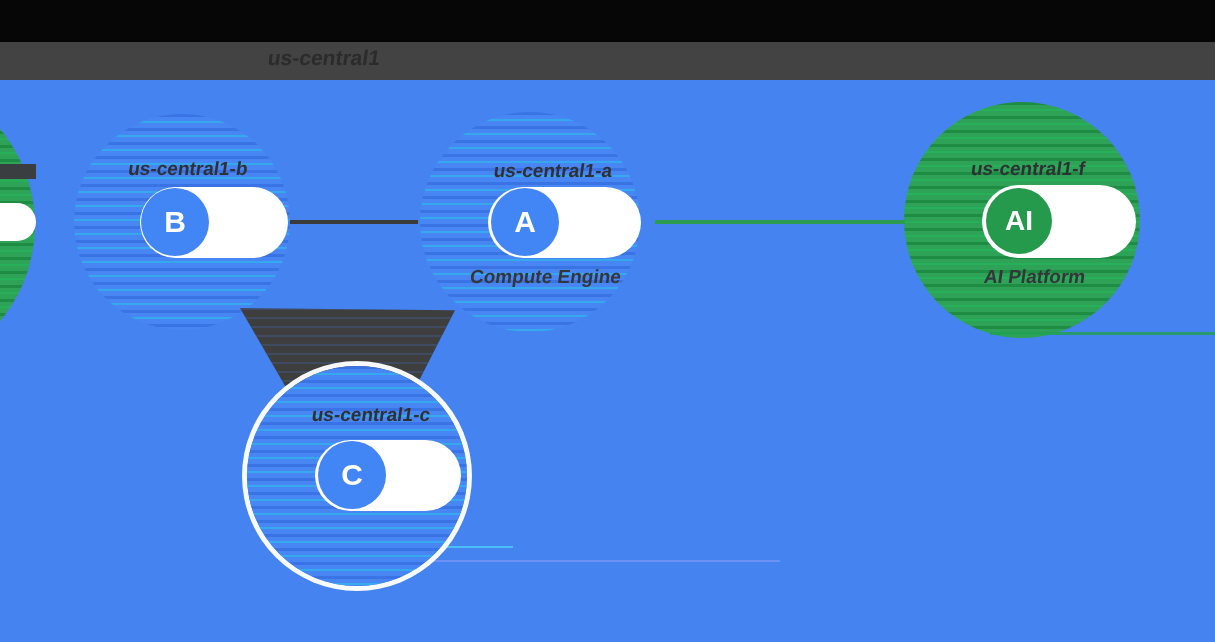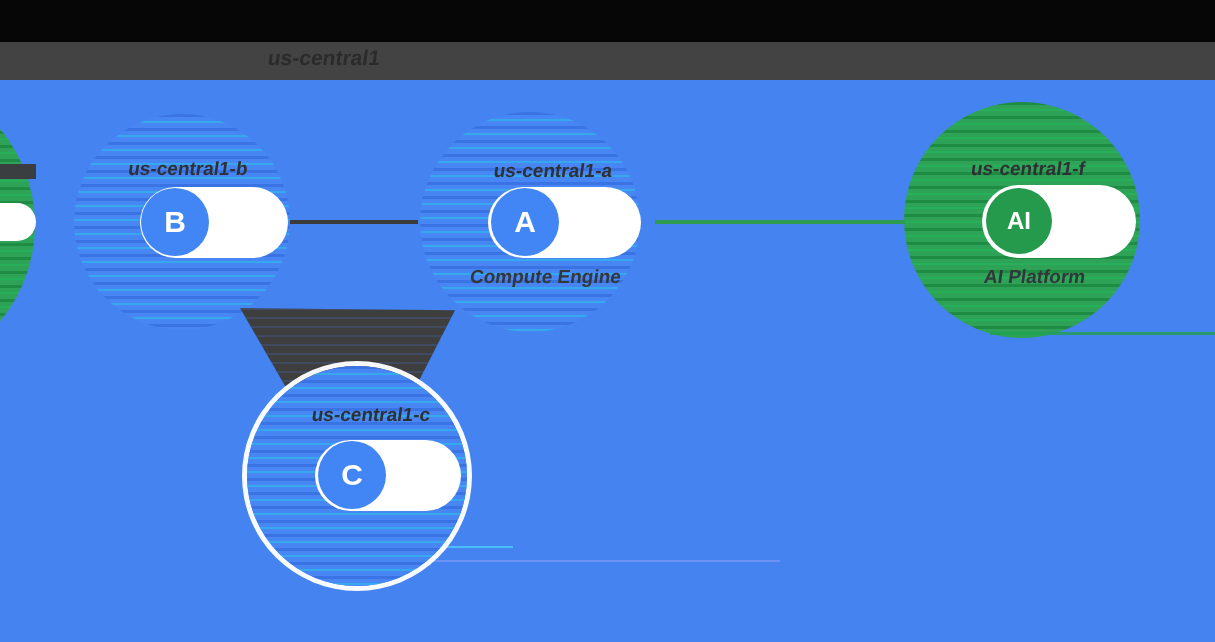--- a/index.html
+++ b/index.html
@@ -85,21 +85,21 @@
   <div class="link" style="left:655px;top:220px;width:250px;background:#2e9c50;"></div>
 
   <div class="capsule" style="left:140px;top:187px;width:148px;height:71px;"></div>
   <div class="capsule" style="left:488px;top:187px;width:153px;height:71px;"></div>
   <div class="capsule" style="left:315px;top:440px;width:146px;height:71px;"></div>
   <div class="capsule" style="left:982px;top:185px;width:154px;height:73px;"></div>
 
   <div class="node blue" style="left:141px;top:188px;width:68px;height:68px;font-size:30px;">B</div>
   <div class="node blue" style="left:491px;top:188px;width:68px;height:68px;font-size:30px;">A</div>
   <div class="node blue" style="left:318px;top:441px;width:68px;height:68px;font-size:30px;">C</div>
-  <div class="node green" style="left:986px;top:188px;width:66px;height:66px;font-size:24px;">AI</div>
+  <div class="node green" style="left:986px;top:188px;width:66px;height:66px;font-size:28px;">AI</div>
 
   <div class="zone-label" style="left:93px;top:158px;">us-central1-b</div>
   <div class="zone-label" style="left:458px;top:160px;">us-central1-a</div>
   <div class="zone-label" style="left:276px;top:404px;">us-central1-c</div>
   <div class="zone-label" style="left:933px;top:158px;">us-central1-f</div>
 
   <div class="sub-label" style="left:470px;top:266px;">Compute Engine</div>
   <div class="sub-label" style="left:984px;top:266px;">AI Platform</div>
 
   <div class="artifact" style="left:333px;top:546px;width:180px;height:2px;background:rgba(80,230,250,.6);"></div>

